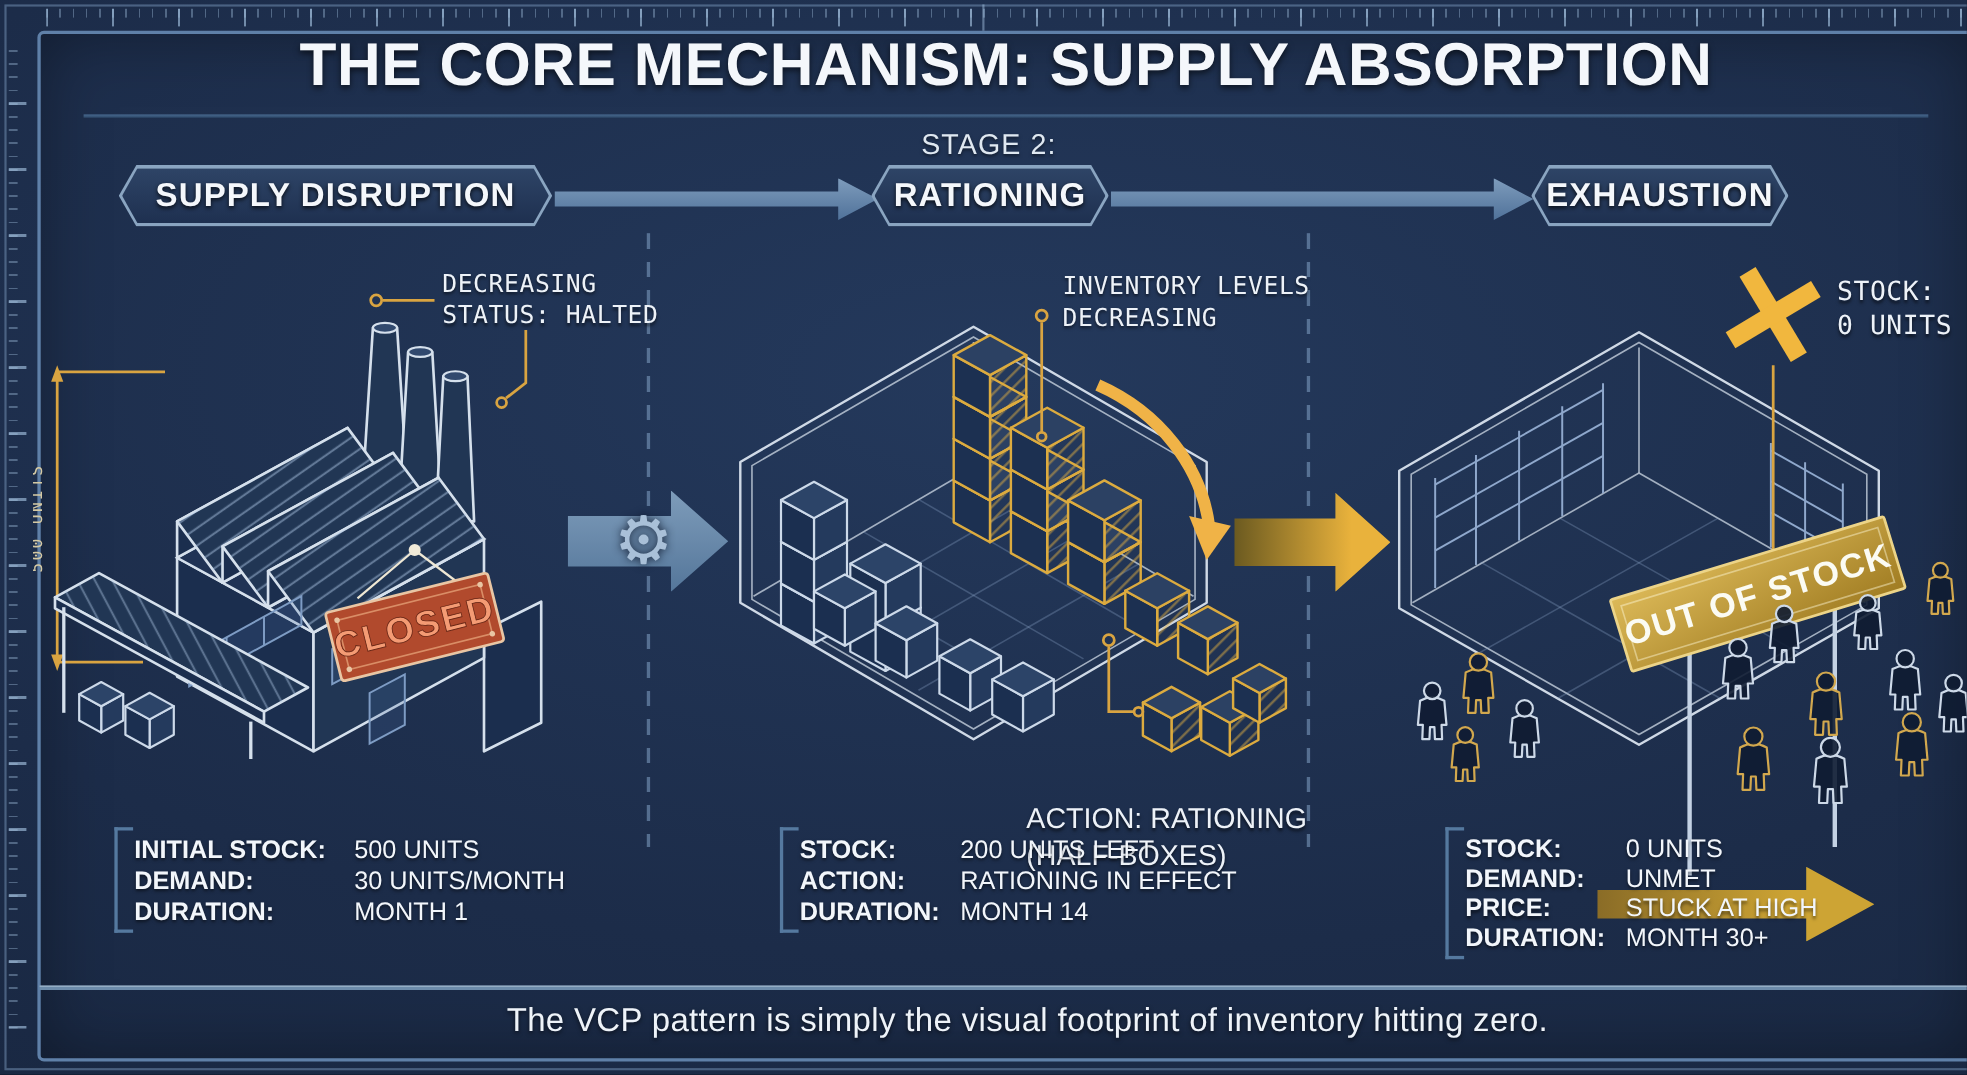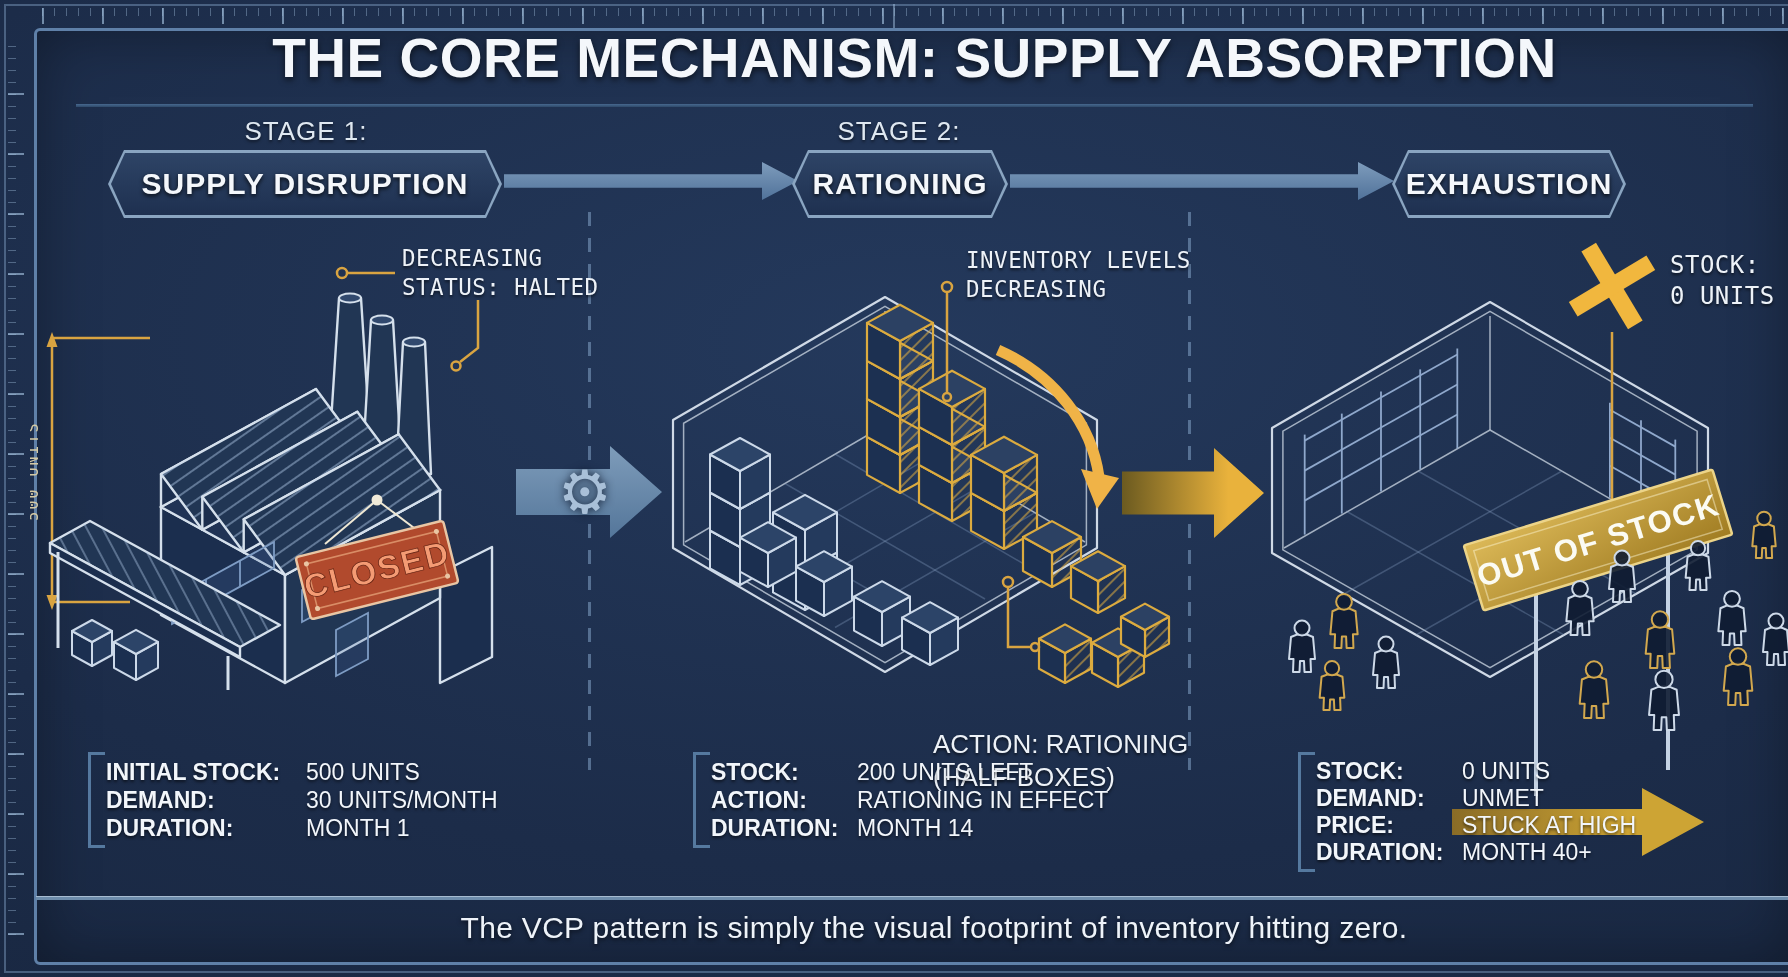--- a/index.html
+++ b/index.html
@@ -16,21 +16,21 @@
     background-image:repeating-linear-gradient(0deg, rgba(160,190,220,.65) 0 2px, transparent 2px 60px),repeating-linear-gradient(0deg, rgba(160,190,220,.4) 0 1.5px, transparent 1.5px 12px);
     background-size:16px 100%,8px 100%;}
   .ruler-right{position:absolute;top:60px;bottom:60px;right:9px;width:12px;
     background:repeating-linear-gradient(0deg, rgba(160,190,220,.5) 0 3px, transparent 3px 110px);}
   .center-tick{position:absolute;left:893px;top:4px;width:2px;height:24px;background:rgba(160,190,220,.5);}
   
   .title{position:absolute;top:26px;left:0;right:0;text-align:center;font-size:55px;font-weight:700;color:#f4f7fb;letter-spacing:.5px;text-shadow:0 3px 6px rgba(0,0,0,.6);}
   .title-rule{position:absolute;top:104px;left:76px;right:76px;height:3px;background:linear-gradient(180deg,#47688e,#2e4a6b);}
   
   .stage-label{position:absolute;top:116px;text-align:center;font-size:26px;color:#dfe8f1;letter-spacing:1px;text-shadow:0 2px 3px rgba(0,0,0,.5);}
-  .stage-box{position:absolute;top:150px;height:68px;background:#8aa5c1;filter:drop-shadow(0 3px 6px rgba(0,0,0,.55));
+  .stage-box{position:absolute;top:150px;height:56px;background:#8aa5c1;filter:drop-shadow(0 3px 6px rgba(0,0,0,.55));
     clip-path:polygon(16px 0,calc(100% - 16px) 0,100% 50%,calc(100% - 16px) 100%,16px 100%,0 50%);}
   .stage-box-in{position:absolute;inset:3px;background:linear-gradient(180deg,#2e4466,#1e3050);display:flex;align-items:center;justify-content:center;
     clip-path:polygon(14px 0,calc(100% - 14px) 0,100% 50%,calc(100% - 14px) 100%,14px 100%,0 50%);
     font-size:30px;font-weight:700;color:#f4f7fb;letter-spacing:1px;text-shadow:0 2px 4px rgba(0,0,0,.8);}
   .harrow{position:absolute;top:162px;height:38px;background:linear-gradient(180deg,#7e9cbc,#50729a);
     clip-path:polygon(0 32%,calc(100% - 36px) 32%,calc(100% - 36px) 0,100% 50%,calc(100% - 36px) 100%,calc(100% - 36px) 68%,0 68%);}
   .divider{position:absolute;top:212px;width:3px;height:558px;
     background:repeating-linear-gradient(180deg, rgba(130,162,198,.55) 0 14px, transparent 14px 26px);}
   
   .marrow-blue{position:absolute;left:516px;top:446px;width:146px;height:92px;z-index:2;
@@ -54,21 +54,21 @@
   .cw-r{fill:#243a5d;stroke:#ccd9e9;stroke-width:2;stroke-linejoin:round;}
   .cw-l{fill:#1b2f50;stroke:#ccd9e9;stroke-width:2;stroke-linejoin:round;}
   .cw-t{fill:#2c4468;stroke:#ccd9e9;stroke-width:2;stroke-linejoin:round;}
   .cg-r{fill:url(#hatchG);stroke:#dcab3f;stroke-width:2.2;stroke-linejoin:round;}
   .cg-l{fill:#1c3051;stroke:#dcab3f;stroke-width:2.2;stroke-linejoin:round;}
   .cg-t{fill:#2c4163;stroke:#dcab3f;stroke-width:2.2;stroke-linejoin:round;}
   
   .anno{position:absolute;font-family:"DejaVu Sans Mono",monospace;font-size:22.5px;line-height:29px;color:#edf2f8;white-space:pre-line;letter-spacing:.5px;text-shadow:0 2px 3px rgba(0,0,0,.6);z-index:4;}
   .anno-sans{position:absolute;font-family:"Liberation Sans",sans-serif;font-size:26px;line-height:33px;color:#edf2f8;white-space:pre-line;text-shadow:0 2px 3px rgba(0,0,0,.6);z-index:4;}
   
-  .stats{position:absolute;color:#f2f6fb;font-size:23px;line-height:28px;padding:6px 0 6px 18px;text-shadow:0 2px 3px rgba(0,0,0,.55);z-index:5;}
+  .stats{position:absolute;color:#f2f6fb;font-size:23px;line-height:28px;padding:6px 0 6px 18px;text-shadow:0 2px 3px rgba(0,0,0,.55);z-index:5;margin-left:16px;}
   .stats::before{content:'';position:absolute;left:0;top:0;bottom:0;width:14px;border:3px solid #55799f;border-right:none;}
   .stat-row{display:flex;white-space:nowrap;}
   .stat-label{font-weight:700;flex:none;width:var(--lw);}
   .stat-value{font-weight:400;}
   .price-arrow{position:absolute;left:1452px;top:788px;width:252px;height:68px;z-index:4;
     background:linear-gradient(90deg, rgba(150,115,35,.9), #cda434 70%);
     clip-path:polygon(0 31%,calc(100% - 62px) 31%,calc(100% - 62px) 0,100% 50%,calc(100% - 62px) 100%,calc(100% - 62px) 69%,0 69%);}
   
   .caption-rule{position:absolute;left:36px;right:36px;top:896px;height:3px;background:#6d8cab;border-top:1px solid #a7bcd1;}
   .caption{position:absolute;left:0;right:0;top:911px;text-align:center;font-size:30px;color:#eef3f9;letter-spacing:.3px;text-shadow:0 2px 4px rgba(0,0,0,.6);margin-left:39px;}
@@ -81,21 +81,20 @@
   <div class="frame-outer"></div>
   <div class="ruler-top"></div>
   <div class="ruler-left"></div>
   <div class="ruler-right"></div>
   <div class="center-tick"></div>
   <div class="frame-inner"></div>
 
   <div class="title">THE CORE MECHANISM: SUPPLY ABSORPTION</div>
   <div class="title-rule"></div>
 
-  <div class="stage-label" style="left:110px;width:392px;">STAGE 1:</div>
   <div class="stage-label" style="left:790px;width:218px;">STAGE 2:</div>
 
   <div class="stage-box" style="left:108px;width:394px;">
     <div class="stage-box-in">SUPPLY DISRUPTION</div>
   </div>
   <div class="harrow" style="left:504px;width:294px;"></div>
   <div class="stage-box" style="left:792px;width:216px;">
     <div class="stage-box-in">RATIONING</div>
   </div>
   <div class="harrow" style="left:1010px;width:384px;"></div>
@@ -474,19 +473,19 @@
     <div class="stat-row">
         <span class="stat-label">DEMAND:</span>
         <span class="stat-value">UNMET</span>
       </div>
     <div class="stat-row">
         <span class="stat-label">PRICE:</span>
         <span class="stat-value">STUCK AT HIGH</span>
       </div>
     <div class="stat-row">
         <span class="stat-label">DURATION:</span>
-        <span class="stat-value">MONTH 40+</span>
+        <span class="stat-value">MONTH 30+</span>
       </div>
   </div>
 
   <div class="caption-rule"></div>
   <div class="caption">The VCP pattern is simply the visual footprint of inventory hitting zero.</div>
 </div>
 
 </body></html>

